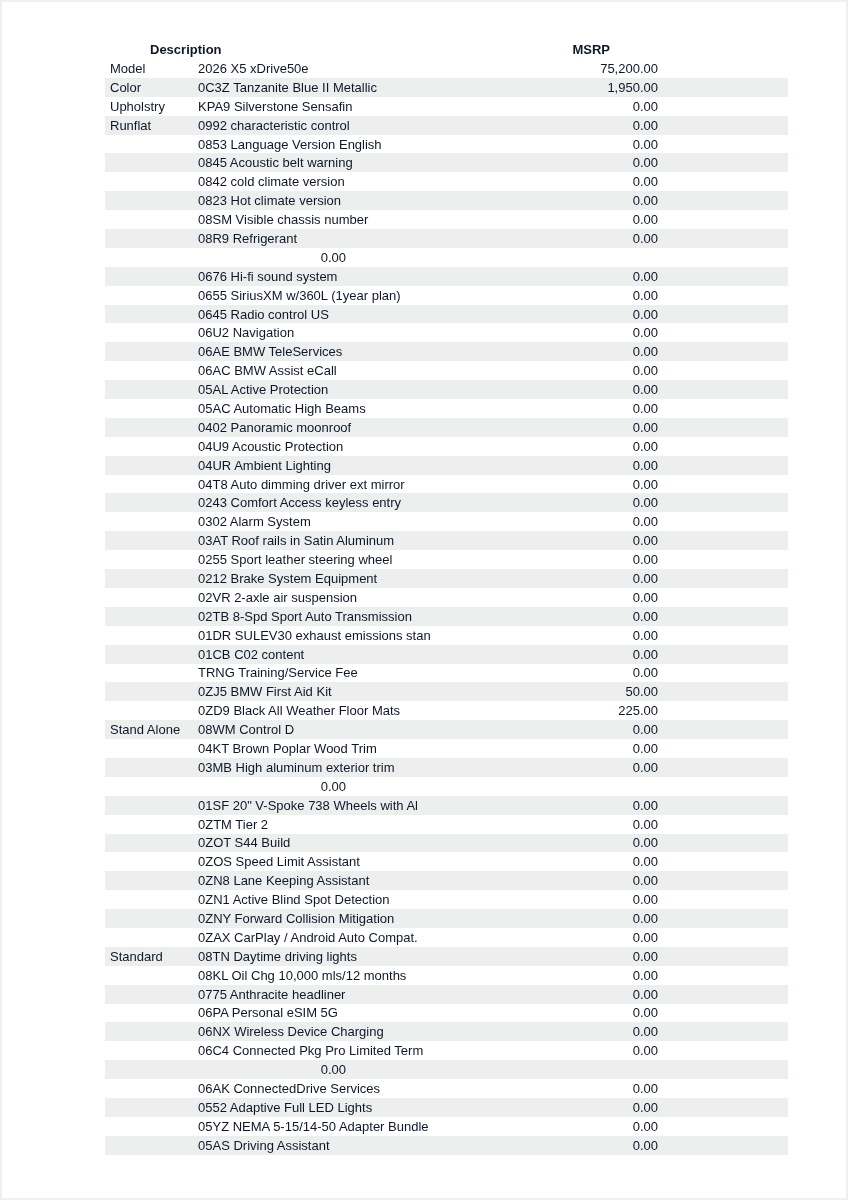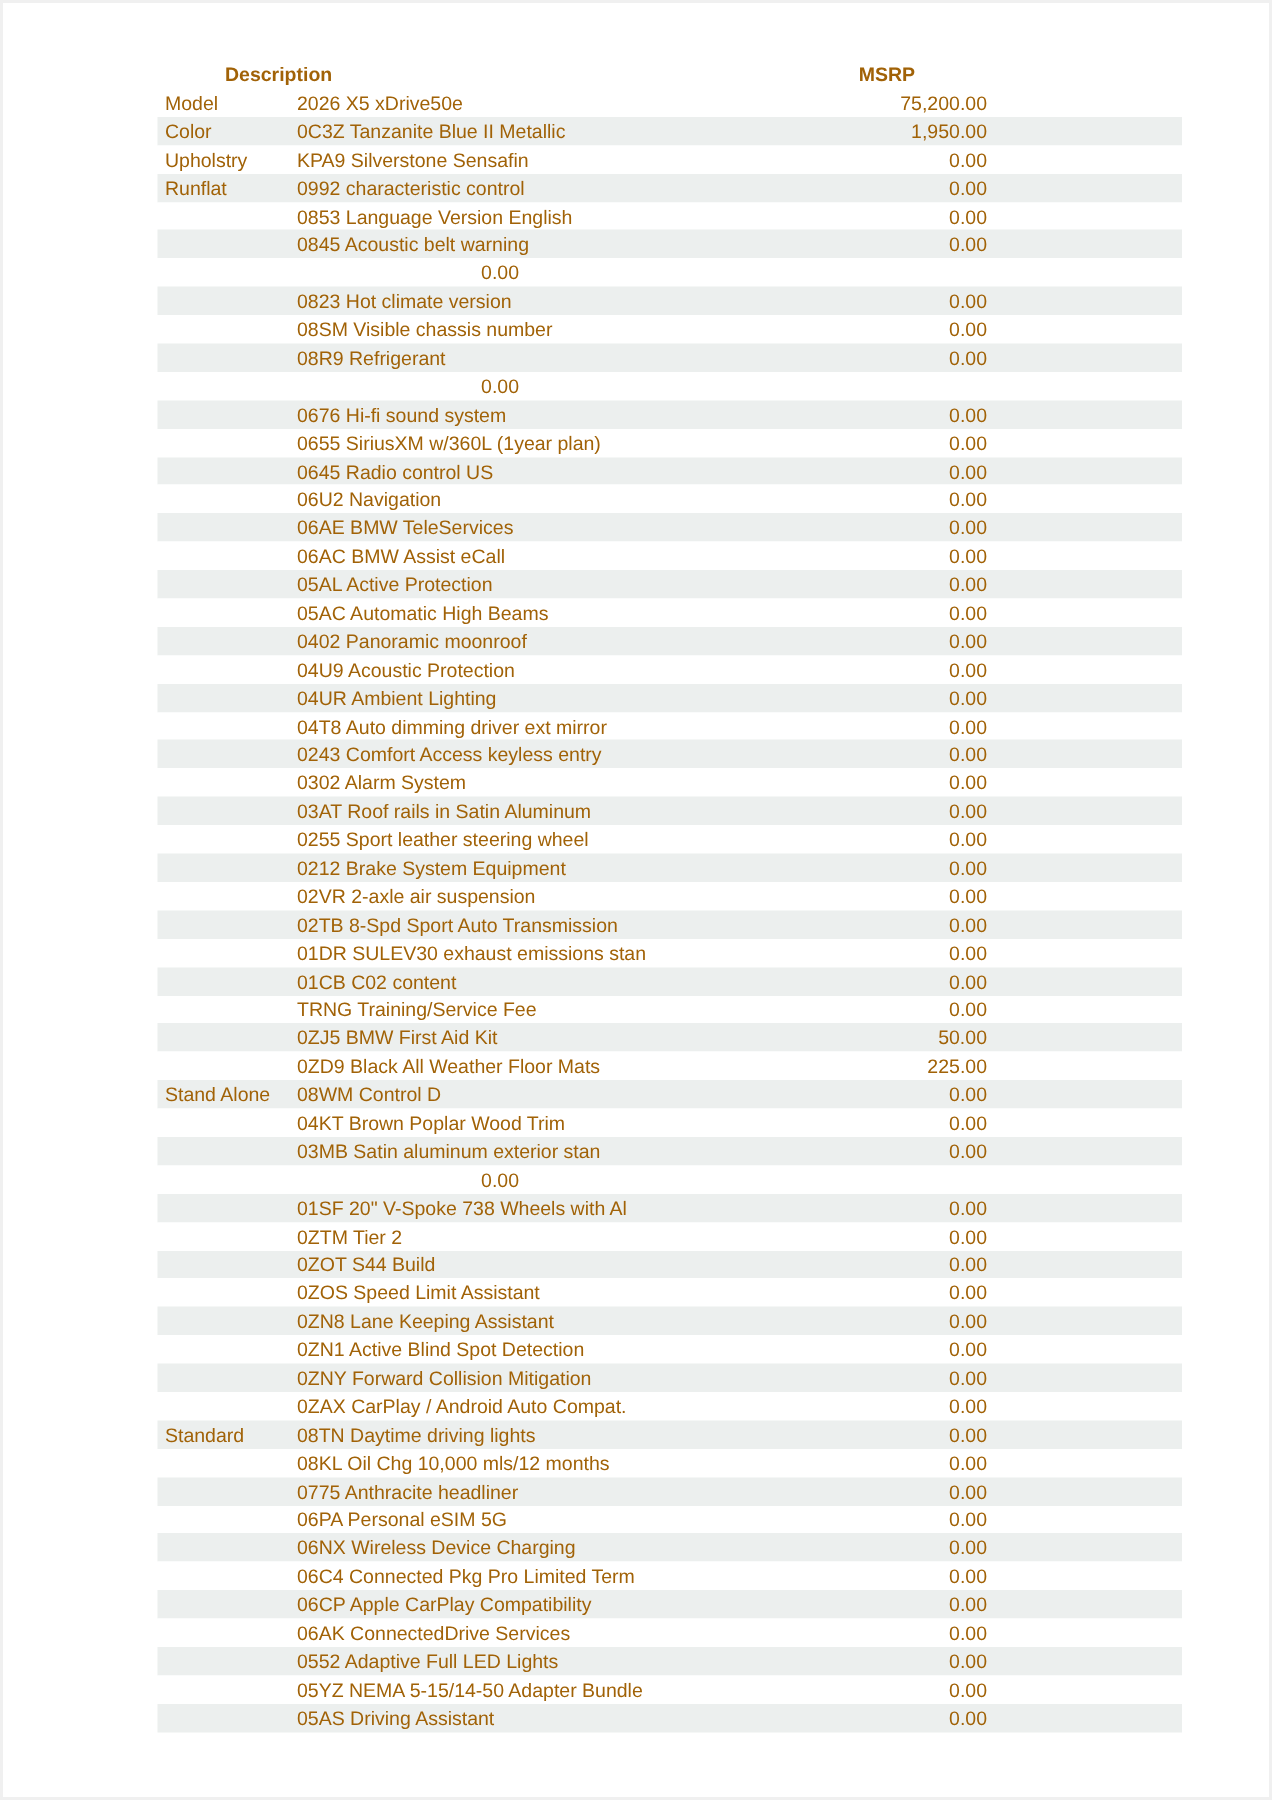--- a/index.html
+++ b/index.html
@@ -7,21 +7,21 @@
     padding: 0;
     background: #ffffff;
   }
   .page {
     position: relative;
     width: 848px;
     height: 1200px;
     background: #ffffff;
     font-family: "Liberation Sans", "DejaVu Sans", sans-serif;
     font-size: 13px;
-    color: #a16207;
+    color: #0f172a;
     box-sizing: border-box;
     border: 2px solid var(--page-border, #f0f0f0);
     overflow: hidden;
   }
   .pricing-table {
     position: absolute;
     top: 38px;
     left: 55px;
     width: 731px;
   }
@@ -114,20 +114,21 @@
 
   <div class="row">
     <div class="cat"></div>
     <div class="desc">0845 Acoustic belt warning</div>
     <div class="msrp">0.00</div>
     <div class="tail"></div>
   </div>
 
   <div class="row">
     <div class="cat"></div>
+    <div class="desc">0842 cold climate version</div>
     <div class="msrp">0.00</div>
     <div class="tail"></div>
   </div>
 
   <div class="row">
     <div class="cat"></div>
     <div class="desc">0823 Hot climate version</div>
     <div class="msrp">0.00</div>
     <div class="tail"></div>
   </div>
@@ -329,21 +330,21 @@
 
   <div class="row">
     <div class="cat"></div>
     <div class="desc">04KT Brown Poplar Wood Trim</div>
     <div class="msrp">0.00</div>
     <div class="tail"></div>
   </div>
 
   <div class="row">
     <div class="cat"></div>
-    <div class="desc">03MB Satin aluminum exterior stan</div>
+    <div class="desc">03MB High aluminum exterior trim</div>
     <div class="msrp">0.00</div>
     <div class="tail"></div>
   </div>
 
   <div class="row">
     <div class="cat"></div>
     <div class="msrp">0.00</div>
     <div class="tail"></div>
   </div>
 
@@ -440,21 +441,20 @@
 
   <div class="row">
     <div class="cat"></div>
     <div class="desc">06C4 Connected Pkg Pro Limited Term</div>
     <div class="msrp">0.00</div>
     <div class="tail"></div>
   </div>
 
   <div class="row">
     <div class="cat"></div>
-    <div class="desc">06CP Apple CarPlay Compatibility</div>
     <div class="msrp">0.00</div>
     <div class="tail"></div>
   </div>
 
   <div class="row">
     <div class="cat"></div>
     <div class="desc">06AK ConnectedDrive Services</div>
     <div class="msrp">0.00</div>
     <div class="tail"></div>
   </div>

